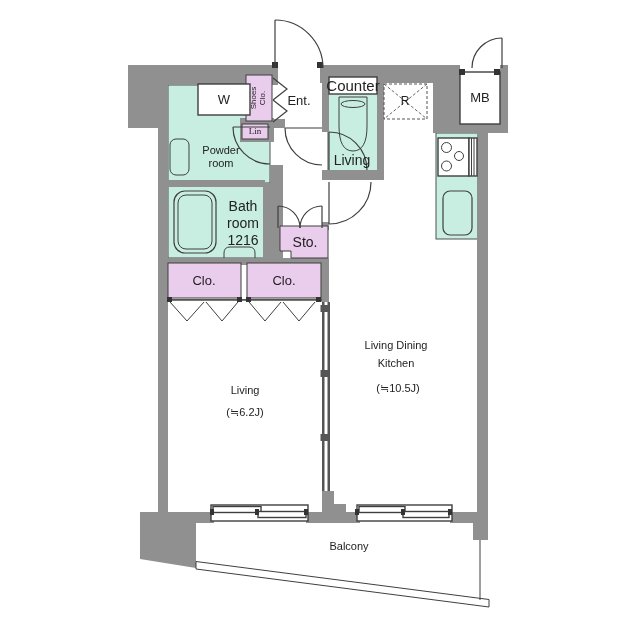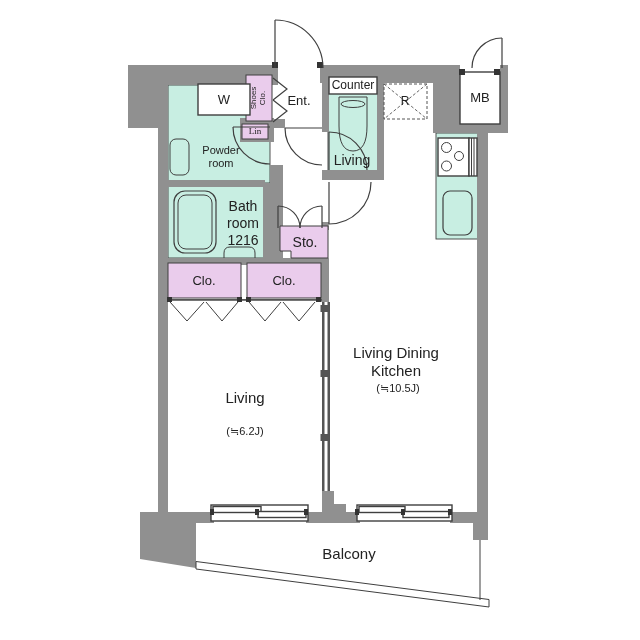--- a/index.html
+++ b/index.html
@@ -15,22 +15,22 @@
   .pink{fill:var(--storage-area);stroke:var(--line);stroke-width:1;}
   .wfill{fill:#ffffff;stroke:var(--line);stroke-width:1.4;}
   .ln{stroke:var(--line);fill:none;stroke-width:1.2;}
   .thin{stroke:var(--line);fill:none;stroke-width:1;}
   .dash{stroke:#555;fill:#fff;stroke-width:1;stroke-dasharray:3 2;}
   .dashln{stroke:#555;fill:none;stroke-width:.9;stroke-dasharray:3 2;}
   .tick{fill:#333;}
   .part{fill:#555;}
   .lbl{position:absolute;transform:translate(-50%,-50%);white-space:nowrap;
        color:var(--text);line-height:1.1;text-align:center;}
-  .f15{font-size:15px;margin-top:8px;} .f14{font-size:14px;} .f13{font-size:13px;}
-  .f12{font-size:12px;} .f11{font-size:11px;} .f10{font-size:12px;}
+  .f15{font-size:11px;} .f14{font-size:14px;} .f13{font-size:13px;}
+  .f12{font-size:12px;} .f11{font-size:11px;} .f10{font-size:15px;}
   .f9{font-size:9px;font-family:Liberation Serif, serif;} .f8{font-size:8px;}
   .vert{transform:translate(-50%,-50%) rotate(-90deg);}
 </style>
 </head>
 <body>
 
 <div id="stage">
 
   <svg id="planSvg" width="640" height="640" viewBox="0 0 640 640">
 
@@ -187,21 +187,21 @@
       <rect class="tick" x="448" y="509" width="4" height="6"></rect>
     </g>
 
     <g>
       <line class="thin" x1="480" y1="540" x2="480" y2="600"></line>
       <polygon class="thin" points="196,561.5 489,599.5 489,607 196,569" fill="#fff"></polygon>
     </g>
   </svg>
 
   <div class="lbl f15" style="left:245px;top:390px;">Living</div>
-  <div class="lbl f11" style="left:245px;top:412px;margin-top:19px;">(≒6.2J)</div>
+  <div class="lbl f11" style="left:245px;top:412px;">(≒6.2J)</div>
   <div class="lbl f15" style="left:396px;top:345px;">Living Dining</div>
   <div class="lbl f15" style="left:396px;top:363px;">Kitchen</div>
   <div class="lbl f11" style="left:398px;top:388px;">(≒10.5J)</div>
   <div class="lbl f14" style="left:243px;top:207px;">Bath</div>
   <div class="lbl f14" style="left:243px;top:224px;">room</div>
   <div class="lbl f14" style="left:243px;top:241px;">1216</div>
   <div class="lbl f11" style="left:221px;top:150px;text-align:center;">Powder</div>
   <div class="lbl f11" style="left:221px;top:163px;">room</div>
   <div class="lbl f14" style="left:352px;top:161px;">Living</div>
   <div class="lbl f10" style="left:353px;top:86px;">Counter</div>

